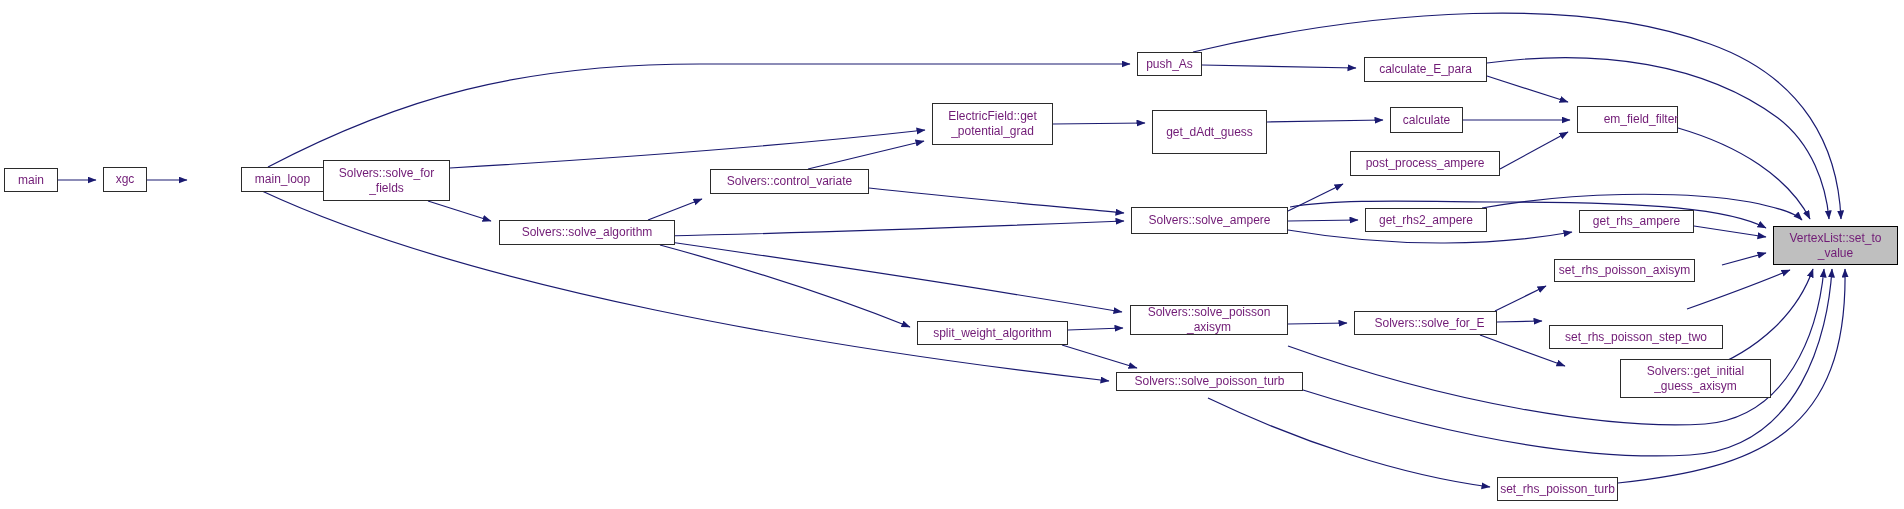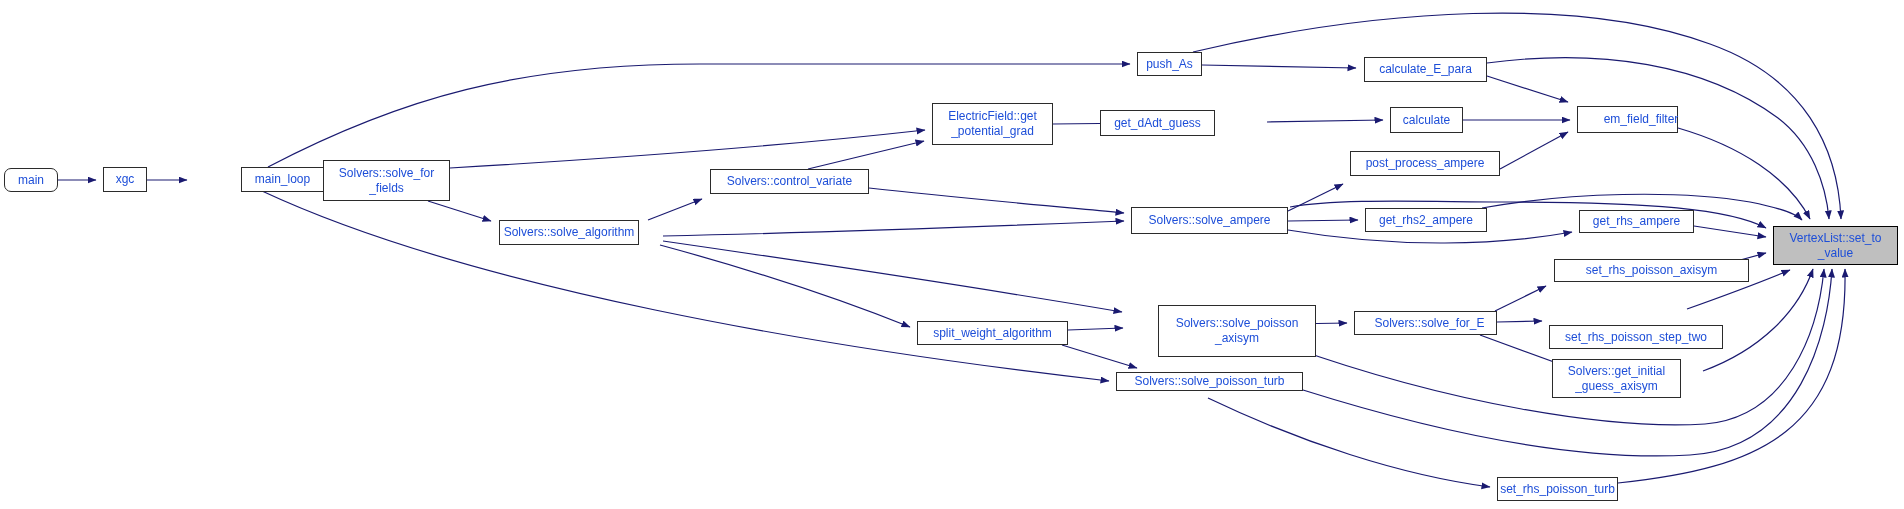--- a/index.html
+++ b/index.html
@@ -1,21 +1,21 @@
 <!DOCTYPE html>
 <html><head>
 <meta charset="utf-8">
 <style>
   html,body{margin:0;padding:0;background:#ffffff;}
   #canvas{position:relative;width:1904px;height:509px;background:#ffffff;overflow:hidden;
           font-family:"Liberation Sans", sans-serif;}
   #edge-layer{position:absolute;left:0;top:0;}
   .node{position:absolute;box-sizing:border-box;border:1px solid #2b2b2b;background:#ffffff;
         display:flex;align-items:center;justify-content:center;text-align:center;
-        font-size:12px;line-height:1.22;color:#1d4ed8;white-space:pre-line;cursor:pointer;}
+        font-size:12px;line-height:1.22;color:#701a75;white-space:pre-line;cursor:pointer;}
   .node.highlight{background:#bfbfbf;border-color:#000000;text-align:center;}
 </style>
 </head>
 <body>
 
 <div id="canvas">
   <svg id="edge-layer" width="1904" height="509" viewBox="0 0 1904 509">
     <defs>
       <marker id="arrow" markerWidth="10" markerHeight="8" refX="8.5" refY="3.5" orient="auto" markerUnits="userSpaceOnUse">
         <path d="M0,0 L9,3.5 L0,7 Z" fill="#1a1a70"></path>
@@ -59,44 +59,44 @@
         <path d="M1703,371 C1760,350 1798,312 1813,269" fill="none" stroke="#1a1a70" stroke-width="1.2" marker-end="url(#arrow)"></path>
         <path d="M1288,346 C1450,404 1610,430 1705,424 C1788,417 1818,332 1824,269" fill="none" stroke="#1a1a70" stroke-width="1.2" marker-end="url(#arrow)"></path>
         <path d="M1068,330 L1123,328" fill="none" stroke="#1a1a70" stroke-width="1.2" marker-end="url(#arrow)"></path>
         <path d="M1062,345 L1137,368" fill="none" stroke="#1a1a70" stroke-width="1.2" marker-end="url(#arrow)"></path>
         <path d="M1208,398 C1300,442 1400,475 1490,487" fill="none" stroke="#1a1a70" stroke-width="1.2" marker-end="url(#arrow)"></path>
         <path d="M1303,390 C1430,430 1570,462 1690,455 C1800,448 1828,335 1832,269" fill="none" stroke="#1a1a70" stroke-width="1.2" marker-end="url(#arrow)"></path>
         <path d="M1618,483 C1760,468 1848,432 1845,269" fill="none" stroke="#1a1a70" stroke-width="1.2" marker-end="url(#arrow)"></path>
       </g>
   </svg>
   <div id="nodes">
-      <div class="node" style="left: 4px; top: 168px; width: 54px; height: 24px; border-radius: 7px;">main</div>
+      <div class="node" style="left: 4px; top: 168px; width: 54px; height: 24px;">main</div>
       <div class="node" style="left: 103px; top: 167px; width: 44px; height: 25px;">xgc</div>
       <div class="node" style="left: 194px; top: 167px; width: 83px; height: 25px; margin-left: 47px;">main_loop</div>
       <div class="node" style="left: 323px; top: 160px; width: 127px; height: 41px;">Solvers::solve_for
 _fields</div>
-      <div class="node" style="left: 499px; top: 220px; width: 140px; height: 25px;">Solvers::solve_algorithm</div>
+      <div class="node" style="left: 499px; top: 220px; width: 176px; height: 25px;">Solvers::solve_algorithm</div>
       <div class="node" style="left: 710px; top: 169px; width: 159px; height: 25px;">Solvers::control_variate</div>
       <div class="node" style="left: 932px; top: 103px; width: 121px; height: 42px;">ElectricField::get
 _potential_grad</div>
       <div class="node" style="left: 1137px; top: 52px; width: 65px; height: 24px;">push_As</div>
-      <div class="node" style="left: 1100px; top: 110px; width: 115px; height: 26px;">get_dAdt_guess</div>
+      <div class="node" style="left: 1152px; top: 110px; width: 115px; height: 44px;">get_dAdt_guess</div>
       <div class="node" style="left: 1364px; top: 57px; width: 123px; height: 25px;">calculate_E_para</div>
       <div class="node" style="left: 1390px; top: 107px; width: 73px; height: 26px;">calculate</div>
       <div class="node" style="left: 1577px; top: 106px; width: 101px; height: 27px; padding-left: 27px;">em_field_filter</div>
       <div class="node" style="left: 1350px; top: 151px; width: 150px; height: 25px;">post_process_ampere</div>
       <div class="node" style="left: 1131px; top: 207px; width: 157px; height: 27px;">Solvers::solve_ampere</div>
       <div class="node" style="left: 1365px; top: 208px; width: 122px; height: 24px;">get_rhs2_ampere</div>
       <div class="node" style="left: 1579px; top: 210px; width: 115px; height: 23px;">get_rhs_ampere</div>
       <div class="node highlight" style="left: 1773px; top: 226px; width: 125px; height: 39px;">VertexList::set_to
 _value</div>
-      <div class="node" style="left: 1554px; top: 259px; width: 195px; height: 23px;">set_rhs_poisson_axisym</div>
+      <div class="node" style="left: 1554px; top: 259px; width: 141px; height: 23px;">set_rhs_poisson_axisym</div>
       <div class="node" style="left: 1354px; top: 311px; width: 143px; height: 24px; padding-left: 8px;">Solvers::solve_for_E</div>
       <div class="node" style="left: 1549px; top: 309px; width: 174px; height: 24px; margin-top: 16px;">set_rhs_poisson_step_two</div>
-      <div class="node" style="left: 1552px; top: 359px; width: 129px; height: 39px; text-align: center;">Solvers::get_initial
+      <div class="node" style="left: 1620px; top: 359px; width: 151px; height: 39px; text-align: center;">Solvers::get_initial
 _guess_axisym</div>
       <div class="node" style="left: 917px; top: 321px; width: 151px; height: 24px;">split_weight_algorithm</div>
-      <div class="node" style="left: 1130px; top: 305px; width: 158px; height: 52px; margin-left: 28px;">Solvers::solve_poisson
+      <div class="node" style="left: 1130px; top: 305px; width: 158px; height: 30px;">Solvers::solve_poisson
 _axisym</div>
       <div class="node" style="left: 1116px; top: 372px; width: 187px; height: 19px;">Solvers::solve_poisson_turb</div>
       <div class="node" style="left: 1497px; top: 477px; width: 121px; height: 24px;">set_rhs_poisson_turb</div>
     </div>
 </div>
 
 </body></html>

